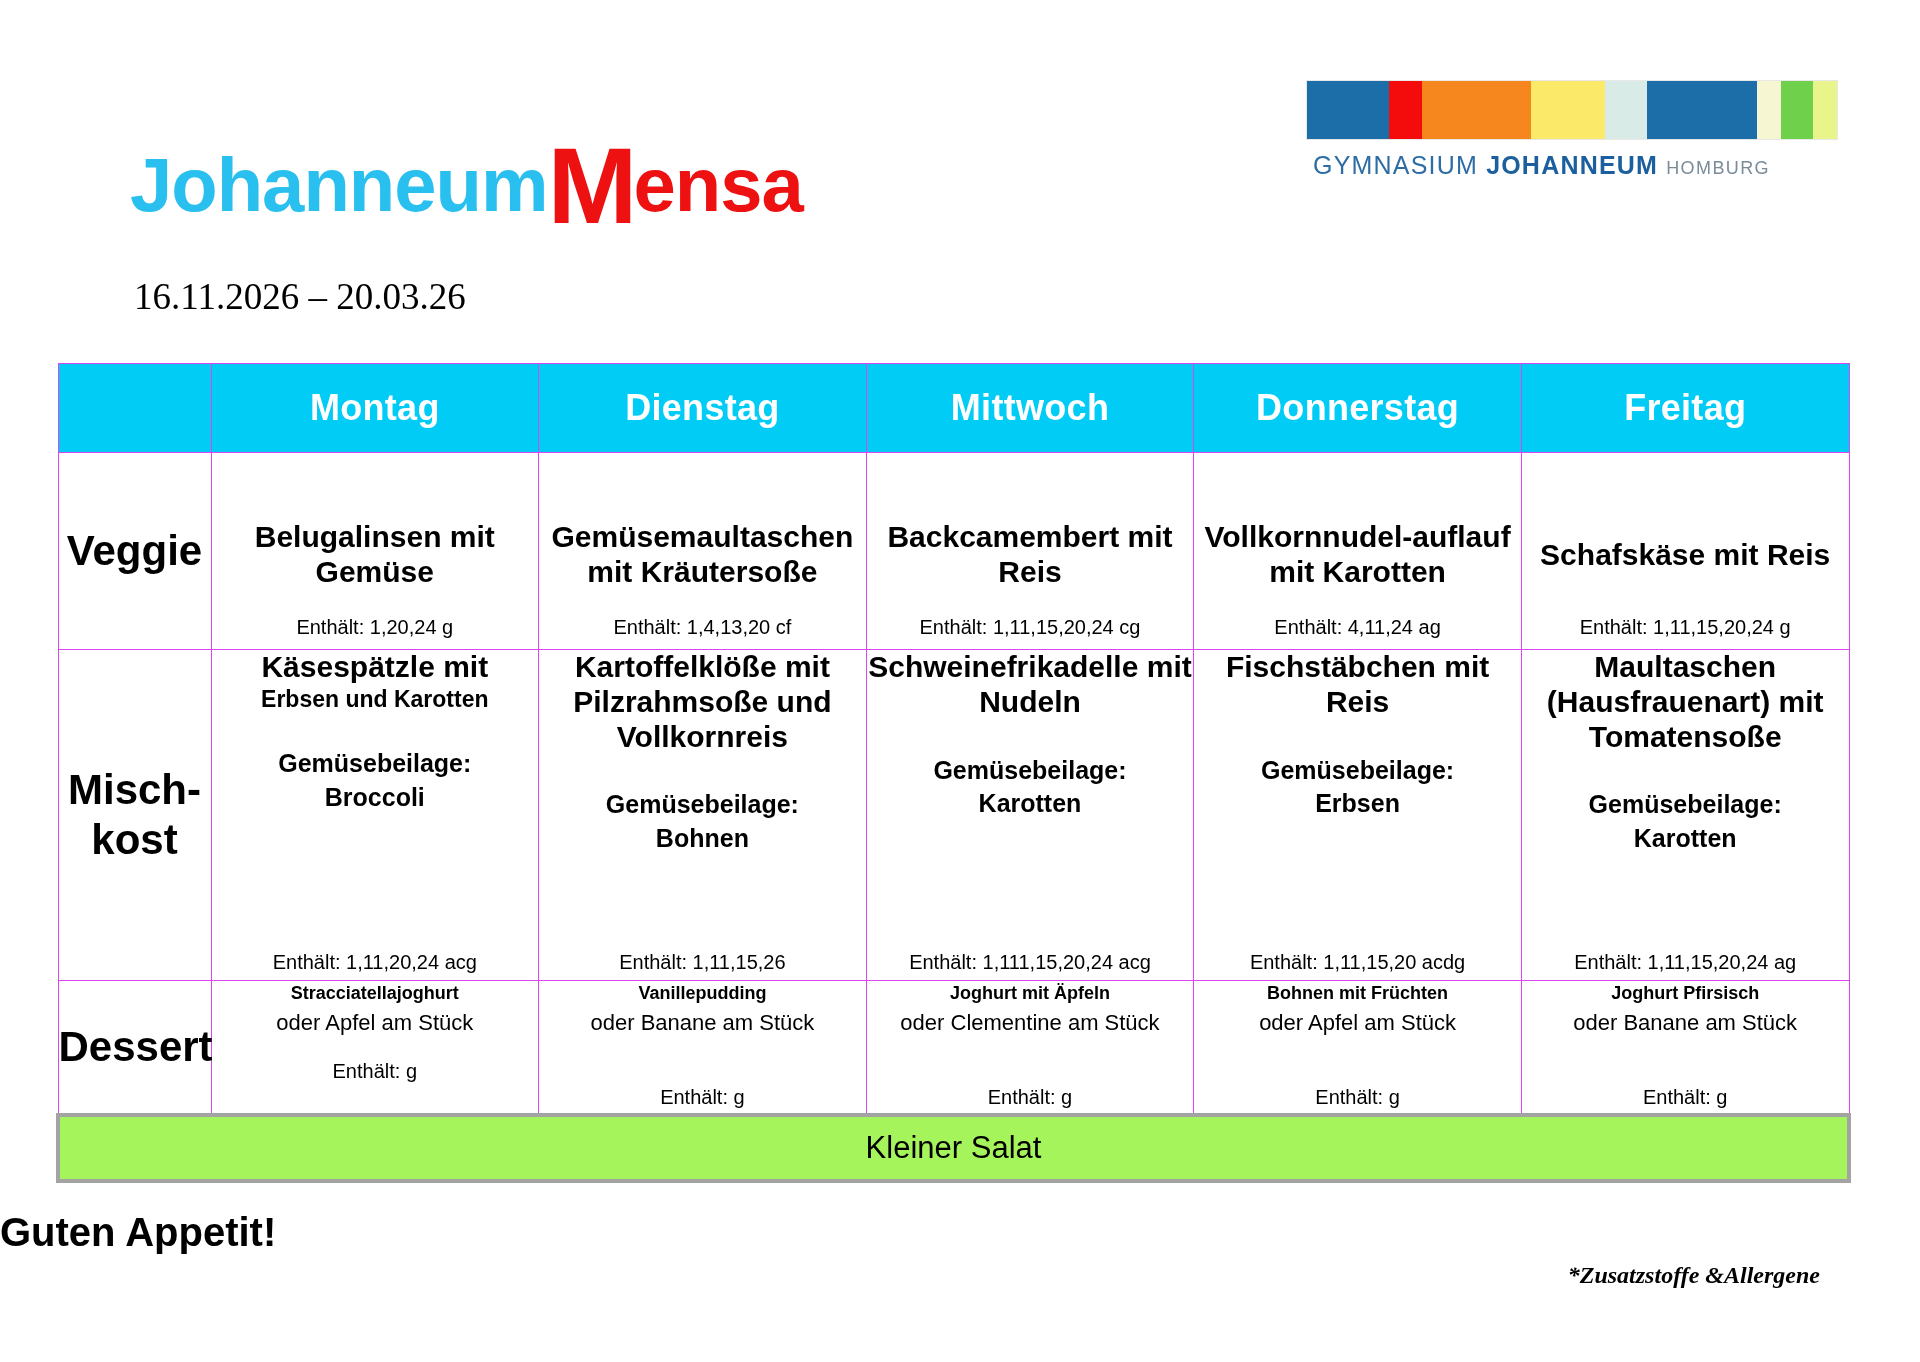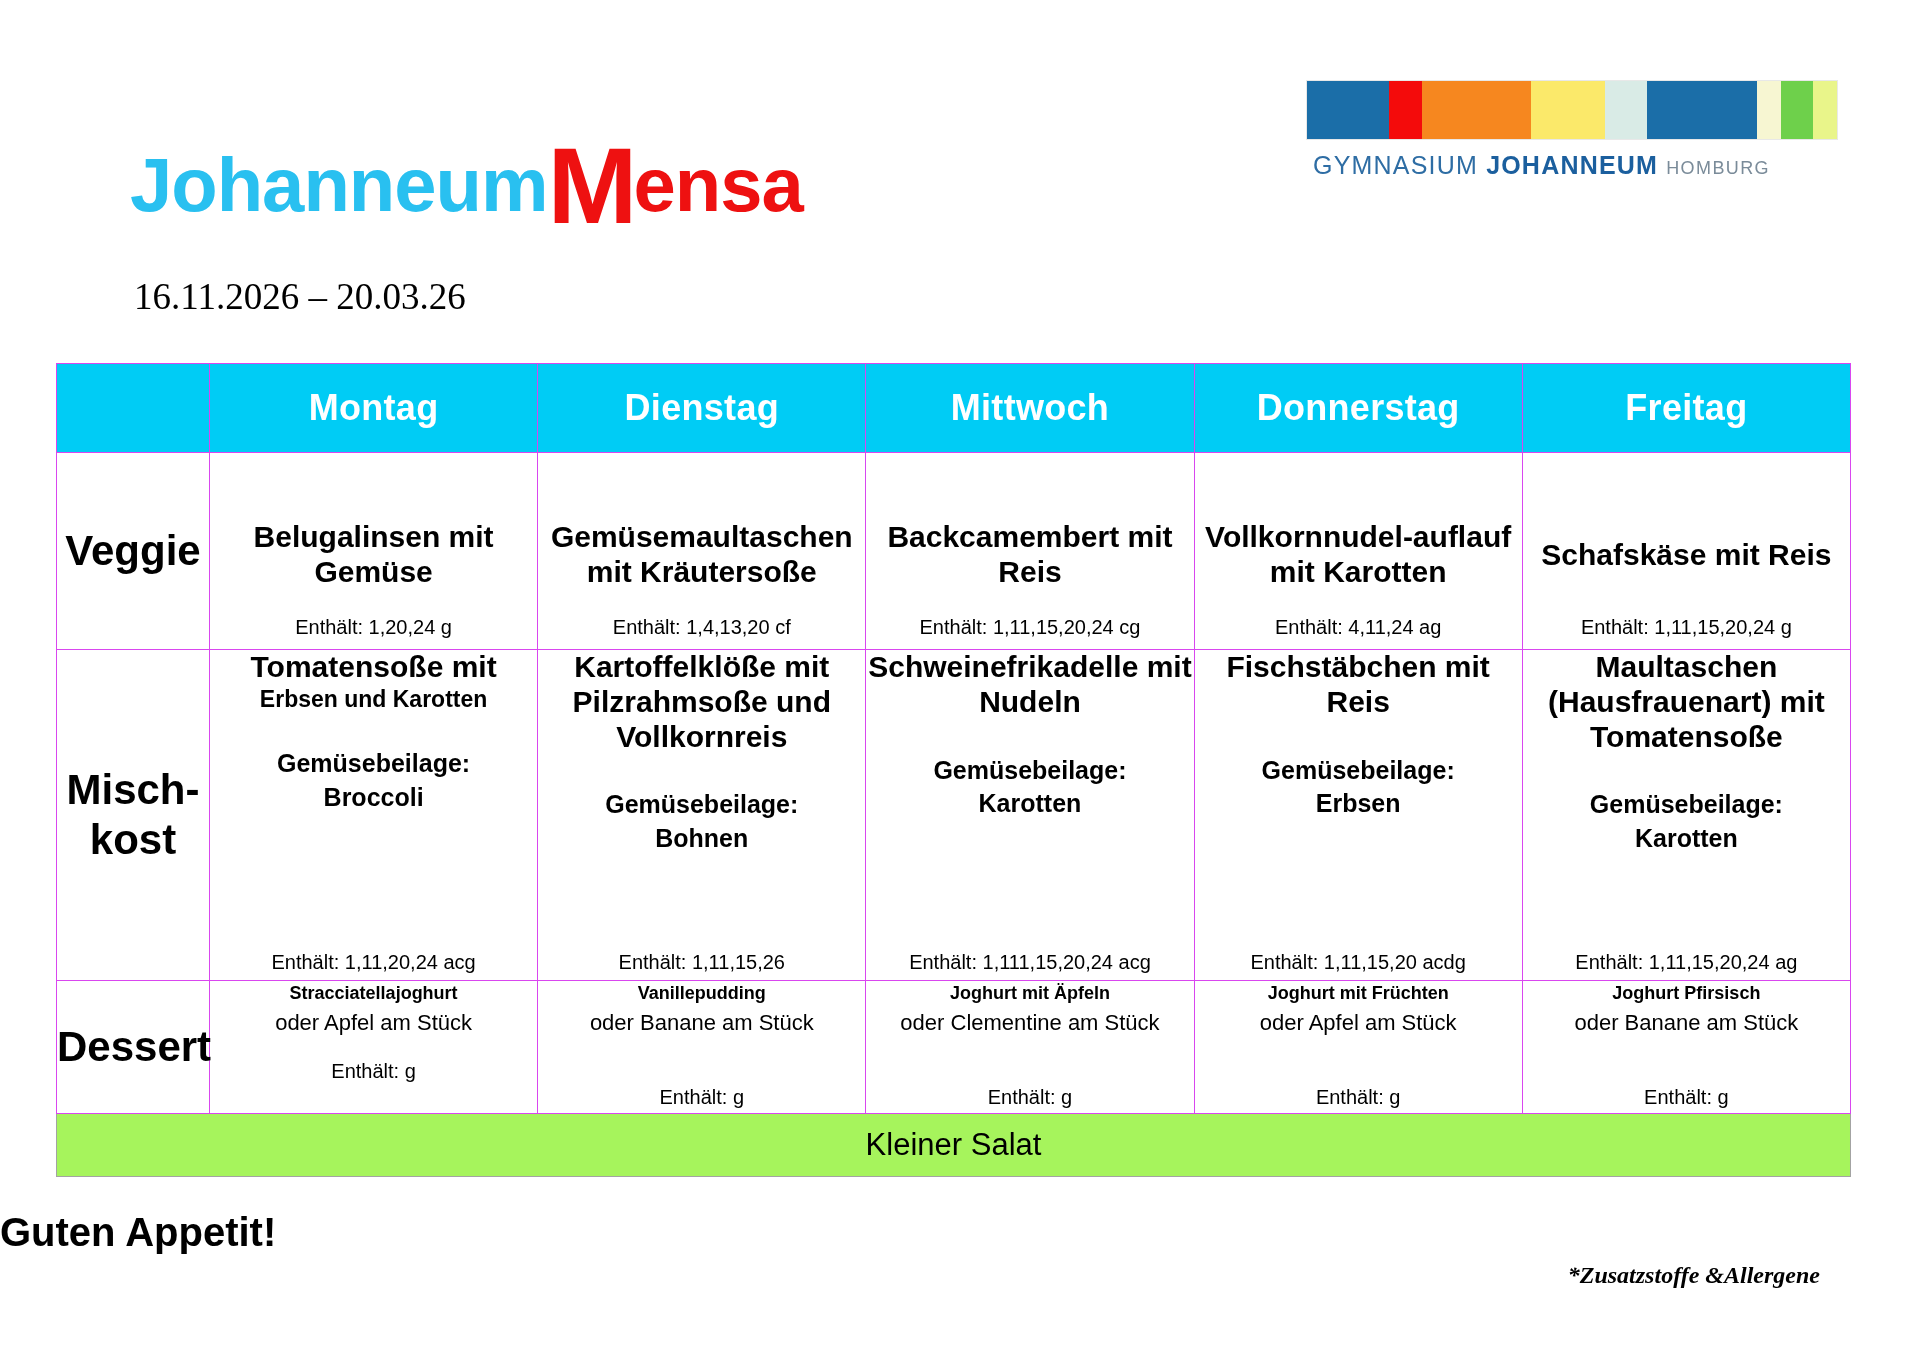--- a/index.html
+++ b/index.html
@@ -199,21 +199,21 @@
     bottom: auto;
     top: 76px;
   }
 
   .salad-row td {
     background: #a6f45c;
     text-align: center;
     height: 62px;
     font-size: 31px;
     color: #000;
-    border: 1px solid #a3a3a3;
+    border: 4px solid #a3a3a3;
   }
 
   
   .appetit {
     position: absolute;
     left: 0;
     top: 1210px;
     width: 1100px;
     text-align: left;
     font-size: 40px;
@@ -298,21 +298,21 @@
       </td>
     </tr>
 
     <tr>
       <td class="row-label">
         <span>Misch-</span><br>
         <span>kost</span>
       </td>
       <td class="cell misch-cell">
         <div class="inner">
-          <div class="dish">Tomatensoße mit</div>
+          <div class="dish">Käsespätzle mit</div>
           <div class="dish-sub">Erbsen und Karotten</div>
           <div class="side-block">
             <div class="side">Gemüsebeilage:</div>
             <div class="side">Broccoli</div>
           </div>
           <div class="allergens">Enthält: 1,11,20,24 acg</div>
         </div>
       </td>
       <td class="cell misch-cell">
         <div class="inner">
@@ -374,21 +374,21 @@
       </td>
       <td class="cell dessert-cell">
         <div class="inner">
           <div class="dessert-name">Joghurt mit Äpfeln</div>
           <div class="dessert-alt">oder Clementine am Stück</div>
           <div class="allergens">Enthält: g</div>
         </div>
       </td>
       <td class="cell dessert-cell">
         <div class="inner">
-          <div class="dessert-name">Joghurt mit Früchten</div>
+          <div class="dessert-name">Bohnen mit Früchten</div>
           <div class="dessert-alt">oder Apfel am Stück</div>
           <div class="allergens">Enthält: g</div>
         </div>
       </td>
       <td class="cell dessert-cell">
         <div class="inner">
           <div class="dessert-name">Joghurt Pfirsisch</div>
           <div class="dessert-alt">oder Banane am Stück</div>
           <div class="allergens">Enthält: g</div>
         </div>

